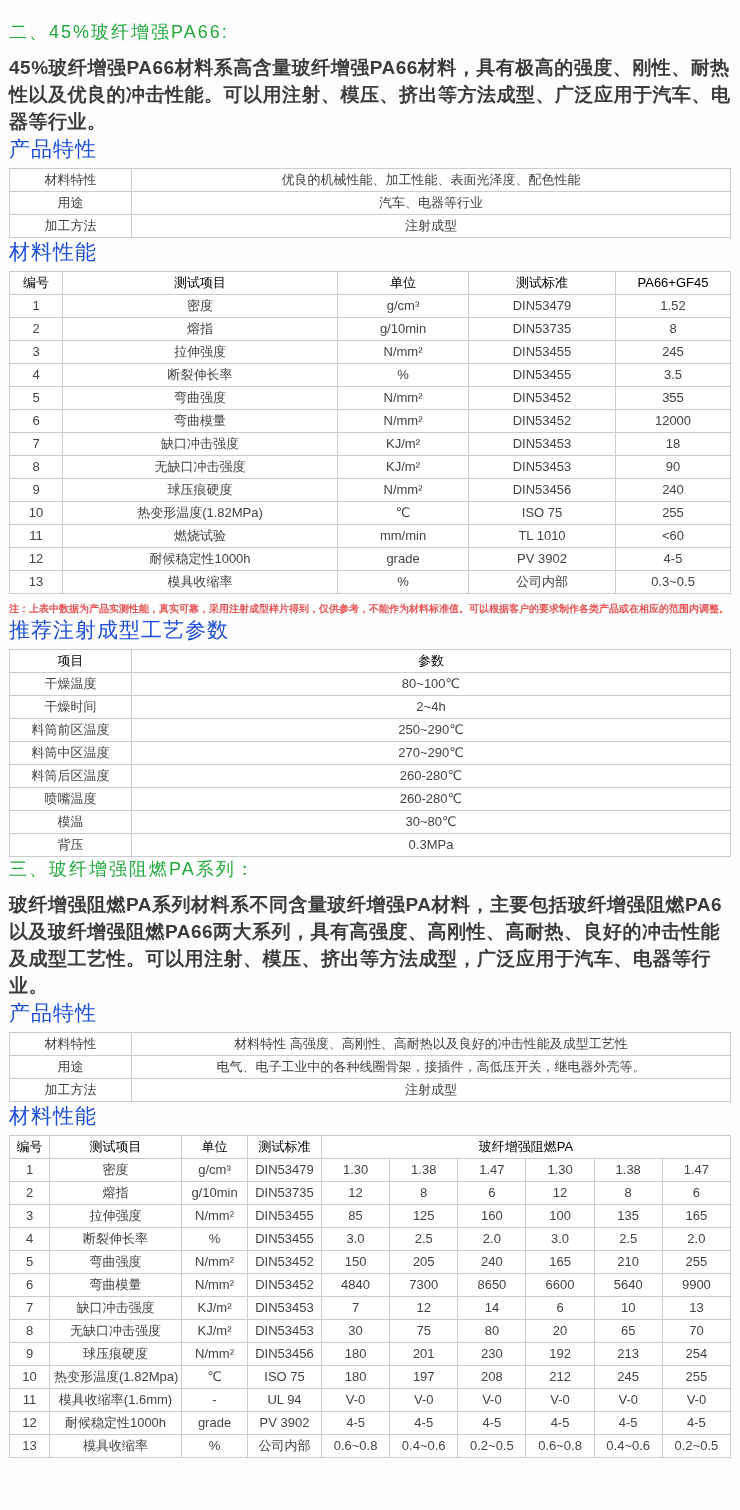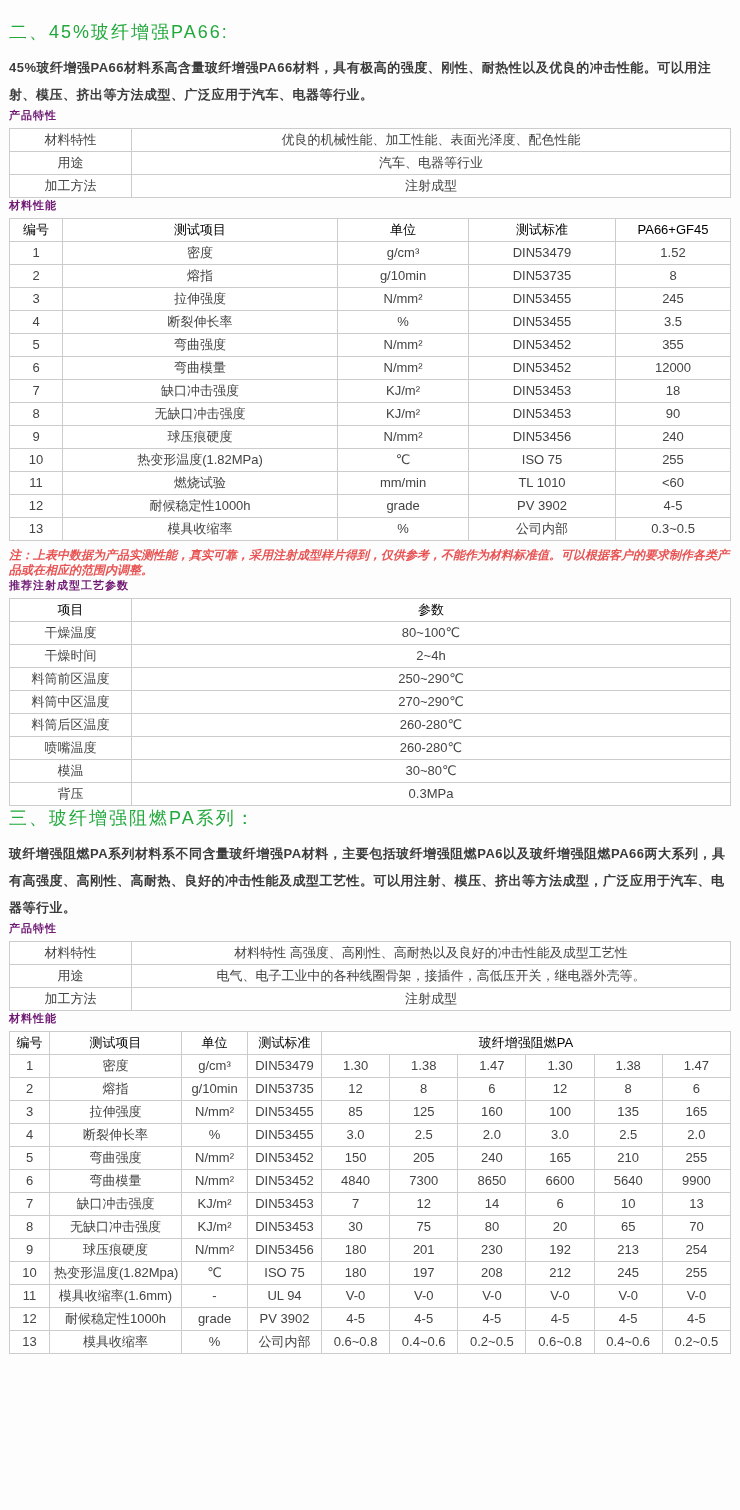--- a/index.html
+++ b/index.html
@@ -12,31 +12,31 @@
   .page{padding:20px 9px 14px;box-sizing:border-box;}
 
   h1.sec-title{
     font-size:18px;
     font-weight:400;
     color:#22a93c;
     letter-spacing:2px;
     margin:0 0 10px 0;
   }
   p.desc{
-    font-size:13px;
+    font-size:19px;
     font-weight:600;
     line-height:27px;
     margin:0;
     color:#3c3c3c;
     letter-spacing:0.5px;
   }
   h2.sub-heading{
-    font-size:11px;
-    font-weight:700;
-    color:#701a75;
+    font-size:21px;
+    font-weight:400;
+    color:#1d4ed8;
     margin:0 0 5px 0;
     letter-spacing:1px;
   }
   .mt-features{margin-top:26px;}
   .mt-props{margin-top:50px;}
   .mt-process{margin-top:12px;}
   .mt-sec3{margin-top:54px;}
   .mt-features2{margin-top:36px;}
   .mt-props2{margin-top:58px;}
 
@@ -63,26 +63,25 @@
   table.props1 col.c-no{width:53px;}
   table.props1 col.c-item{width:275px;}
   table.props1 col.c-unit{width:131px;}
   table.props1 col.c-std{width:147px;}
   table.props2 col.c-no{width:40px;}
   table.props2 col.c-item{width:132px;}
   table.props2 col.c-unit{width:66px;}
   table.props2 col.c-std{width:74px;}
 
   p.note{
-    font-size:12px;
+    font-size:10px;
     font-weight:600;
     color:#e85454;
     margin:7px 0 0 0;
     line-height:15px;
-    font-style:italic;
   }
 </style>
 </head>
 <body>
 
 <div class="page">
 
   <section>
     <h1 class="sec-title">二、45%玻纤增强PA66:</h1>
     <p class="desc">45%玻纤增强PA66材料系高含量玻纤增强PA66材料，具有极高的强度、刚性、耐热性以及优良的冲击性能。可以用注射、模压、挤出等方法成型、广泛应用于汽车、电器等行业。</p>

